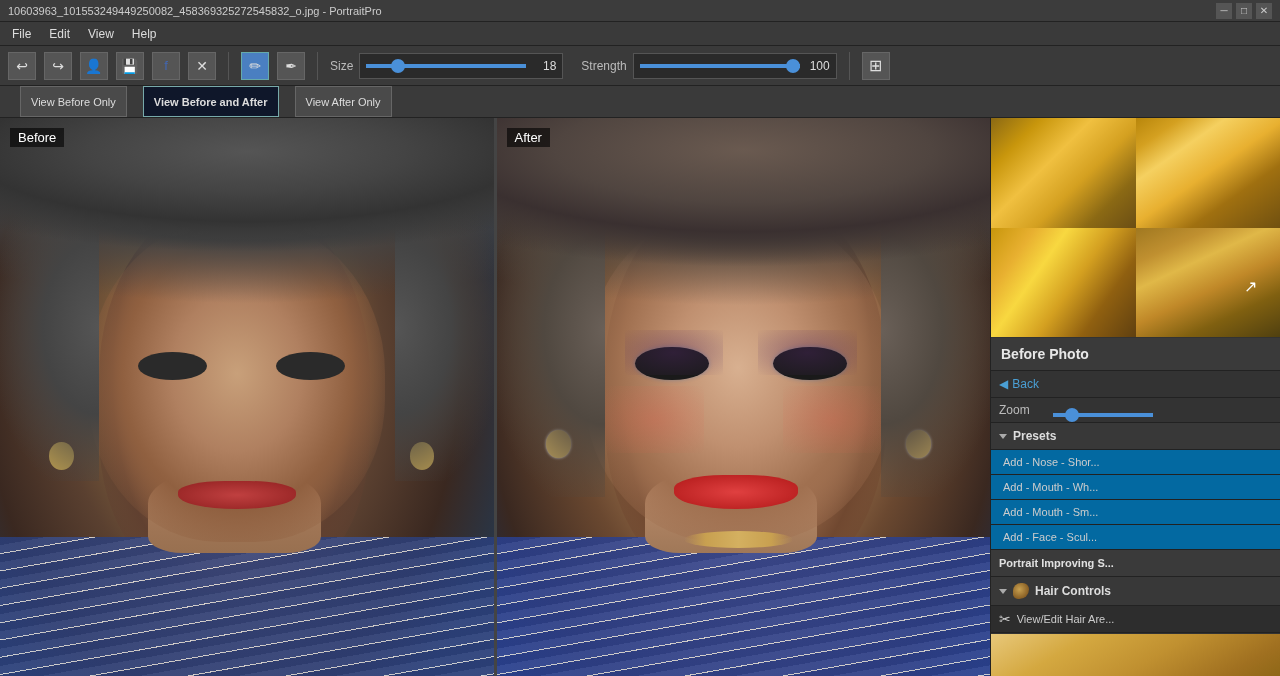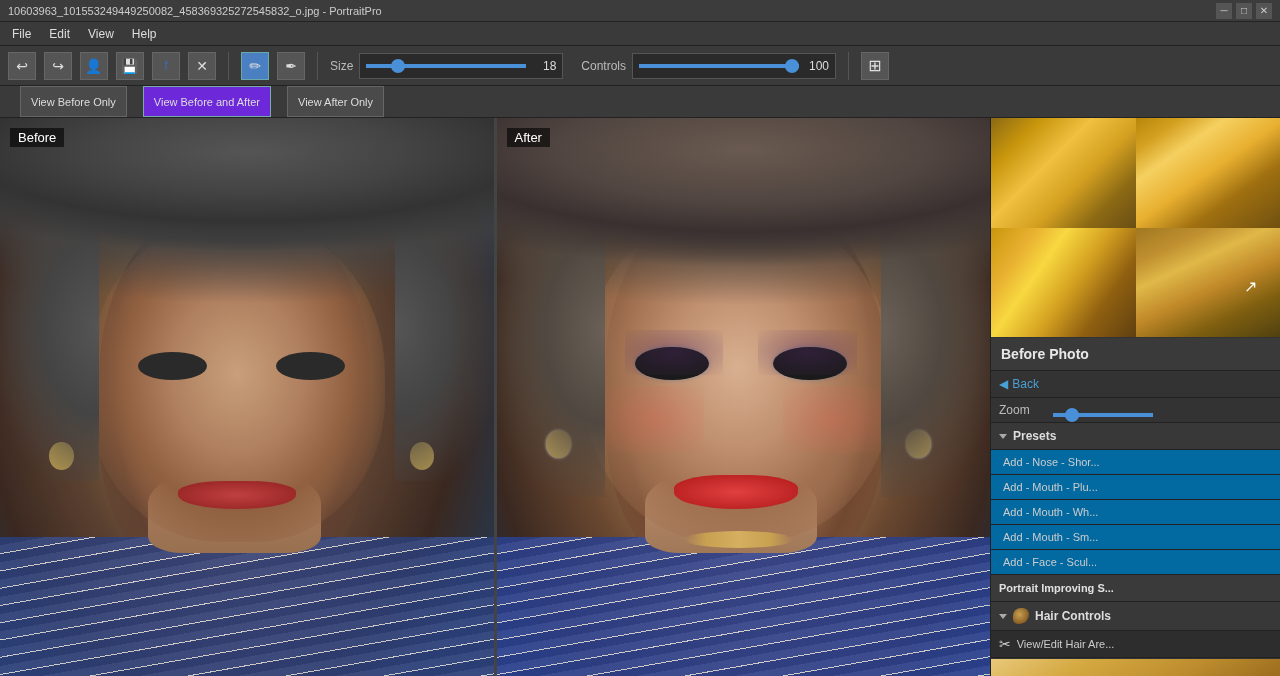--- a/index.html
+++ b/index.html
@@ -123,21 +123,21 @@
       border-bottom: 1px solid #222;
     }
     .view-btn {
       padding: 4px 10px;
       background: #4a4a4a;
       border: 1px solid #666;
       color: #ddd;
       cursor: pointer;
       font-size: 11px;
     }
-    .view-btn.active { background: #6d28d9; border-color: #7aa; }
+    .view-btn.active { background: #0f172a; border-color: #7aa; font-weight: bold; }
 
     
     #main {
       display: flex;
       height: calc(676px - 22px - 24px - 40px - 32px);
       
     }
 
     
     #photo-area {
@@ -447,21 +447,21 @@
 
   <div class="slider-group">
     <span class="slider-label">Size</span>
     <div class="slider-container">
       <input type="range" min="1" max="100" value="18" style="width: 160px;">
       <span class="slider-value">18</span>
     </div>
   </div>
 
   <div class="slider-group" style="margin-left:10px;">
-    <span class="slider-label">Controls</span>
+    <span class="slider-label">Strength</span>
     <div class="slider-container">
       <input type="range" min="0" max="100" value="100" style="width: 160px;">
       <span class="slider-value">100</span>
     </div>
   </div>
 
   <div class="separator"></div>
 
   <button class="tool-btn" style="font-size:16px;">⊞</button>
 </div>
@@ -567,21 +567,20 @@
     </div>
 
     <div id="panel-scroll">
 
       <div class="section-header">
         <div class="triangle-down"></div>
         <span class="section-title">Presets</span>
       </div>
 
       <div class="preset-item">Add - Nose - Shor...</div>
-      <div class="preset-item">Add - Mouth - Plu...</div>
       <div class="preset-item">Add - Mouth - Wh...</div>
       <div class="preset-item">Add - Mouth - Sm...</div>
       <div class="preset-item">Add - Face - Scul...</div>
 
       <div class="portrait-section">
         <span class="portrait-section-title">Portrait Improving S...</span>
       </div>
 
       <div class="hair-controls-header">
         <div class="triangle-down"></div>

